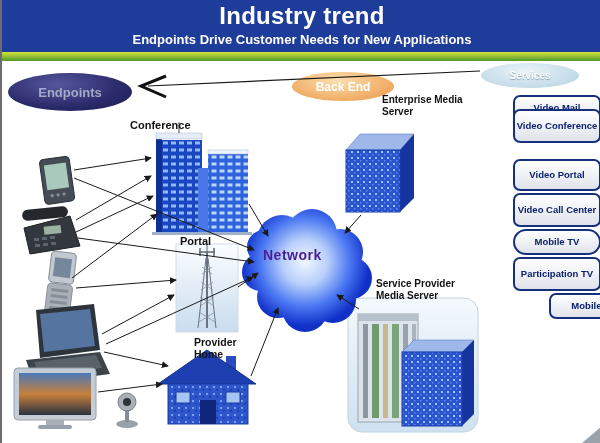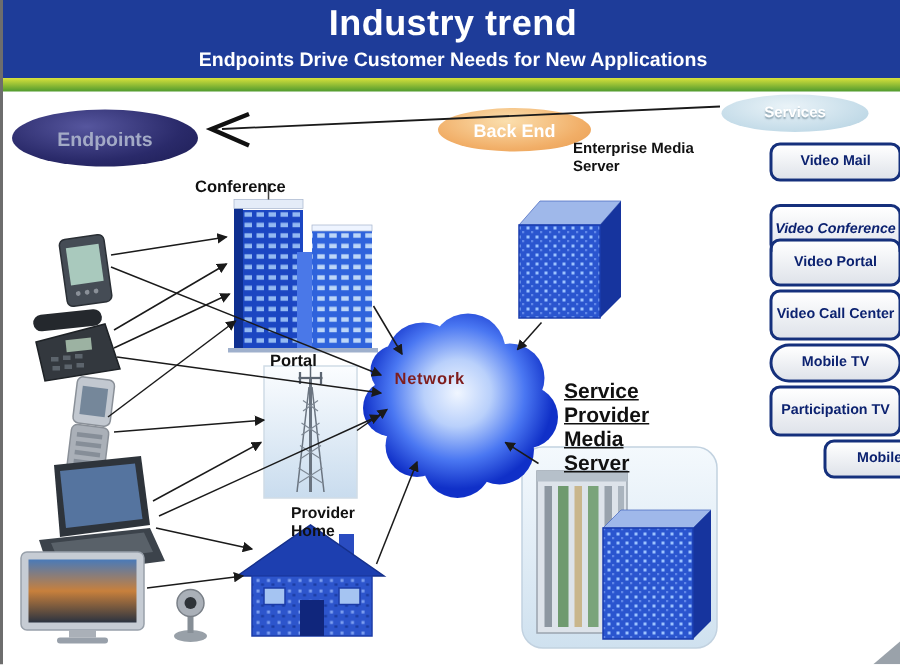--- a/index.html
+++ b/index.html
@@ -26,28 +26,28 @@
     text-shadow:0 1px 1px rgba(110,135,150,.7);
     background:radial-gradient(ellipse at 45% 32%, #eaf3f8 0%, #c3dbe8 70%, #b2cedd 100%);}
   
   .scene{position:absolute;left:0;top:0;z-index:3;}
   
   .lbl{position:absolute;font-weight:bold;color:#111111;text-align:left;line-height:1.15;z-index:4;}
   .lbl-enterprise{left:128px;top:119px;width:72px;font-size:11px;}
   .lbl-ems{left:380px;top:94px;width:85px;font-size:10px;}
   .lbl-mobile{left:178px;top:235px;width:60px;font-size:11px;}
   .lbl-home{left:192px;top:336px;width:54px;font-size:10.5px;}
-  .lbl-spms{left:374px;top:252px;width:80px;font-size:14px;text-decoration:underline;}
-  .lbl-network{left:261px;top:247px;width:100px;font-size:11px;color:#7f1d1d;letter-spacing:.5px;}
+  .lbl-spms{left:374px;top:278px;width:80px;font-size:10px;}
+  .lbl-network{left:261px;top:247px;width:100px;font-size:14px;color:#4c1d95;letter-spacing:.5px;}
   
   .svc-btn{position:absolute;left:511px;width:84px;border:2px solid #15307c;border-radius:7px;
     background:linear-gradient(#ffffff,#dfe3ea);color:#0c2270;font-weight:bold;font-size:9.5px;
     display:flex;align-items:center;justify-content:center;text-align:center;line-height:1.2;z-index:4;}
   .svc-1{top:95px;height:22px;}
-  .svc-2{top:136px;height:30px;font-style:italic;}
+  .svc-2{top:109px;height:30px;}
   .svc-3{top:159px;height:28px;}
   .svc-4{top:193px;height:30px;}
   .svc-5{top:229px;height:22px;border-radius:13px;}
   .svc-6{top:257px;height:30px;}
   .svc-7{top:293px;height:22px;margin-left:36px;}
 </style>
 </head>
 <body>
 
 <div class="slide">

